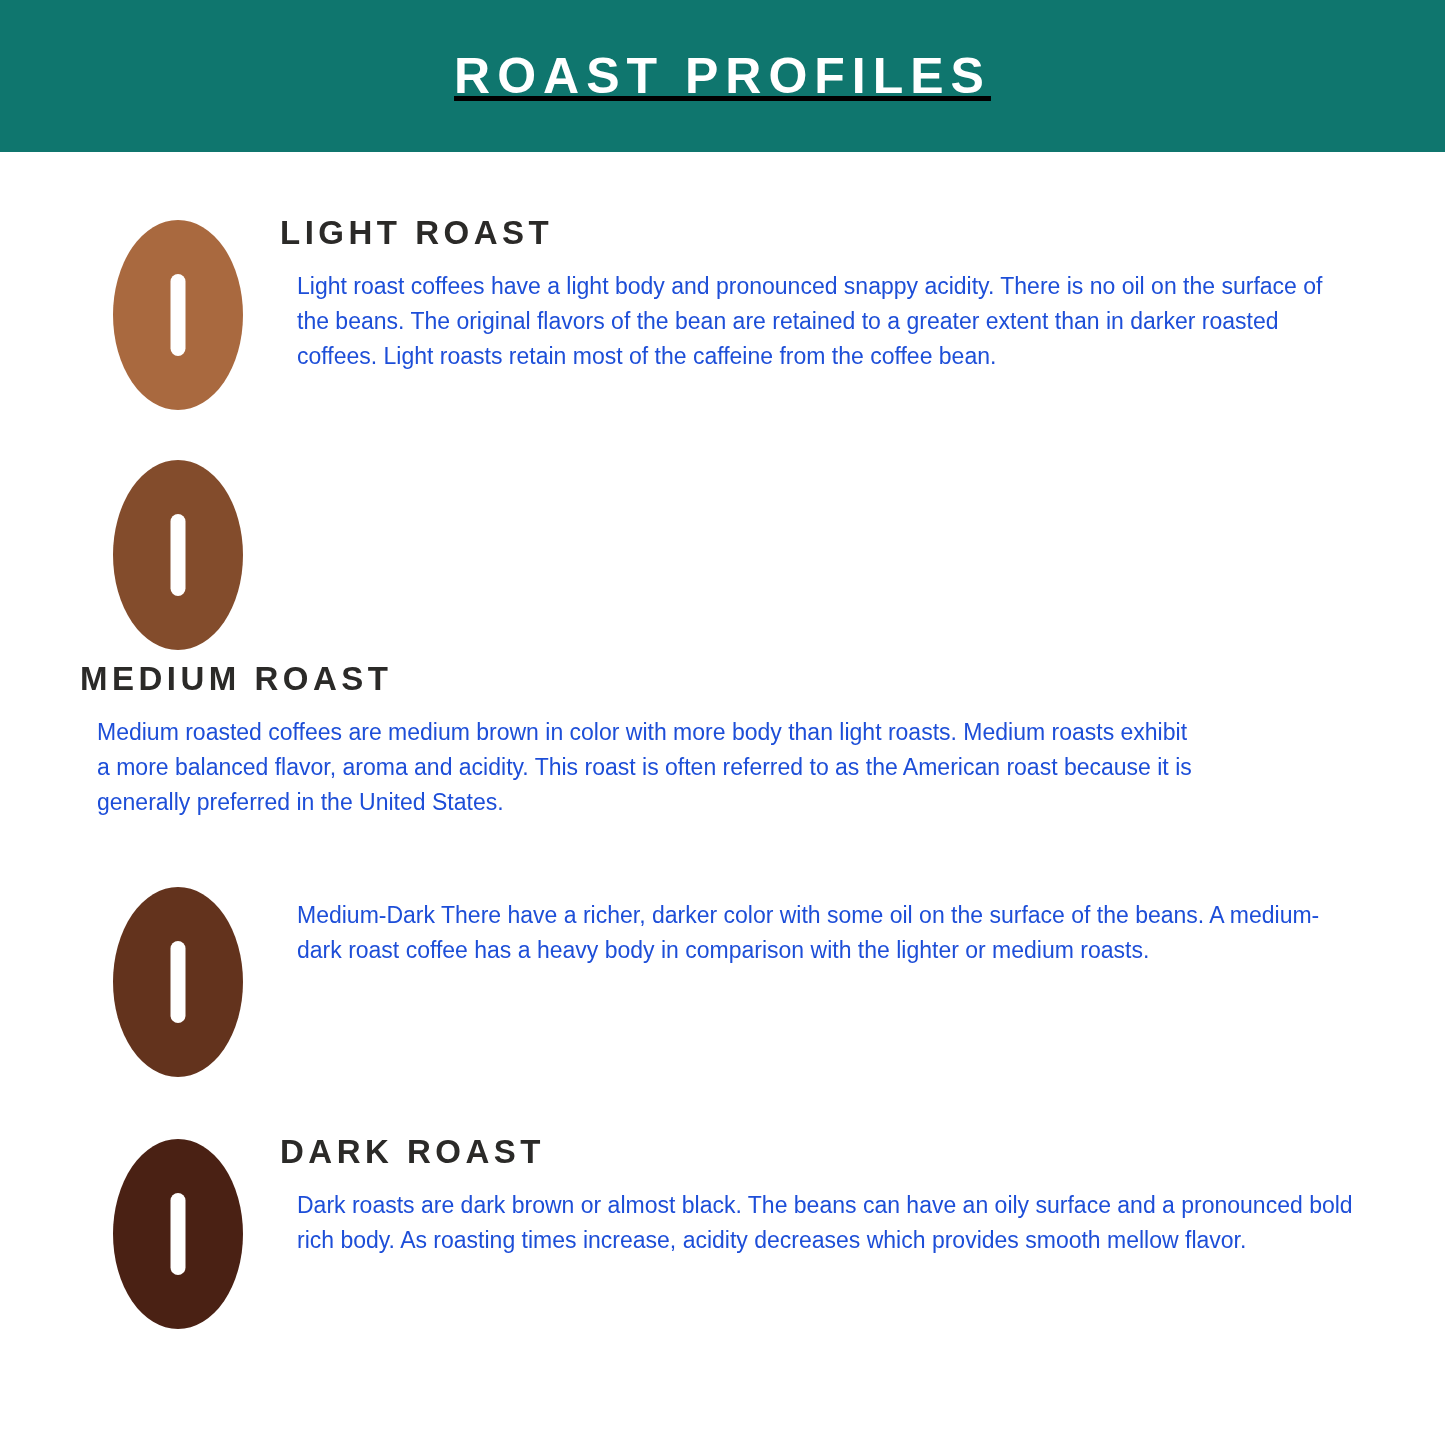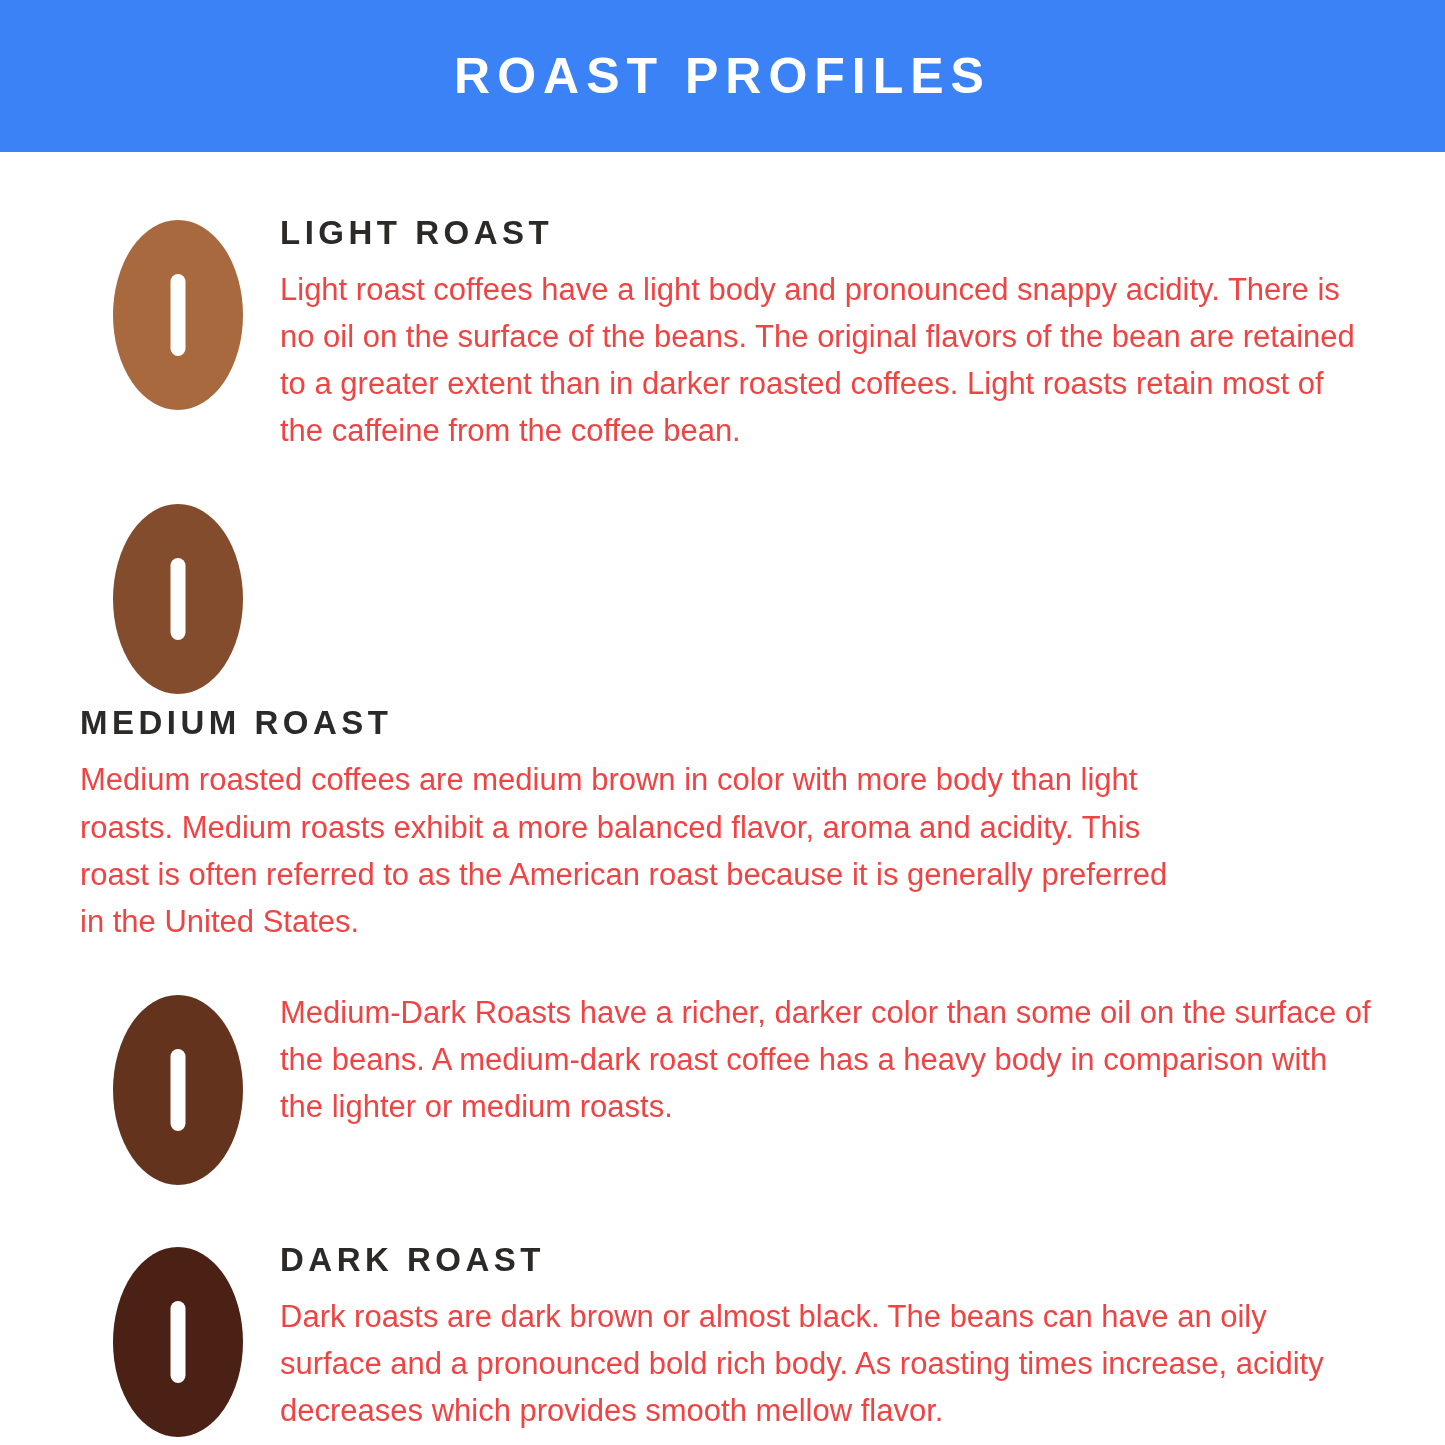--- a/index.html
+++ b/index.html
@@ -72,38 +72,38 @@
   }
   .roast-title {
     font-size: 33px;
     font-weight: bold;
     letter-spacing: 4.5px;
     color: #2b2a28;
     margin: 0 0 14px 0;
     font-family: "Liberation Sans", sans-serif;
   }
   .roast-desc {
-    font-size: 31px;
+    font-size: 23px;
     line-height: 1.52;
-    color: #ef4444;
-    margin: 0;
+    color: #1d4ed8;
+    margin: 17px;
     font-family: "Liberation Sans", sans-serif;
     font-weight: 400;
     max-width: 1100px;
   }
   .row-light { margin-bottom: 44px; }
   .row-medium { margin-bottom: 44px; flex-direction: column; }
   .row-mediumdark { margin-bottom: 56px; }
 </style>
 </head>
 <body>
 
 <div class="page">
 
-  <div class="header" style="background: #3b82f6;">
+  <div class="header" style="background: #0f766e; text-decoration: underline;">
     <div class="header-title" style="color: rgb(255, 255, 255);">ROAST PROFILES</div>
   </div>
 
   <div class="content">
 
     <div class="roast-row row-light">
       <div class="bean-wrap">
         <div class="bean" id="bean0" style="background: rgb(169, 105, 63);">
           <div class="bean-crease"></div>
         </div>
@@ -126,21 +126,21 @@
       </div>
     </div>
 
     <div class="roast-row row-mediumdark">
       <div class="bean-wrap">
         <div class="bean" id="bean2" style="background: rgb(99, 51, 29);">
           <div class="bean-crease"></div>
         </div>
       </div>
       <div class="roast-text">
-        <p class="roast-desc">Medium-Dark Roasts have a richer, darker color than some oil on the surface of the beans. A medium-dark roast coffee has a heavy body in comparison with the lighter or medium roasts.</p>
+        <p class="roast-desc">Medium-Dark There have a richer, darker color with some oil on the surface of the beans. A medium-dark roast coffee has a heavy body in comparison with the lighter or medium roasts.</p>
       </div>
     </div>
 
     <div class="roast-row row-dark">
       <div class="bean-wrap">
         <div class="bean" id="bean3" style="background: rgb(74, 33, 20);">
           <div class="bean-crease"></div>
         </div>
       </div>
       <div class="roast-text">

